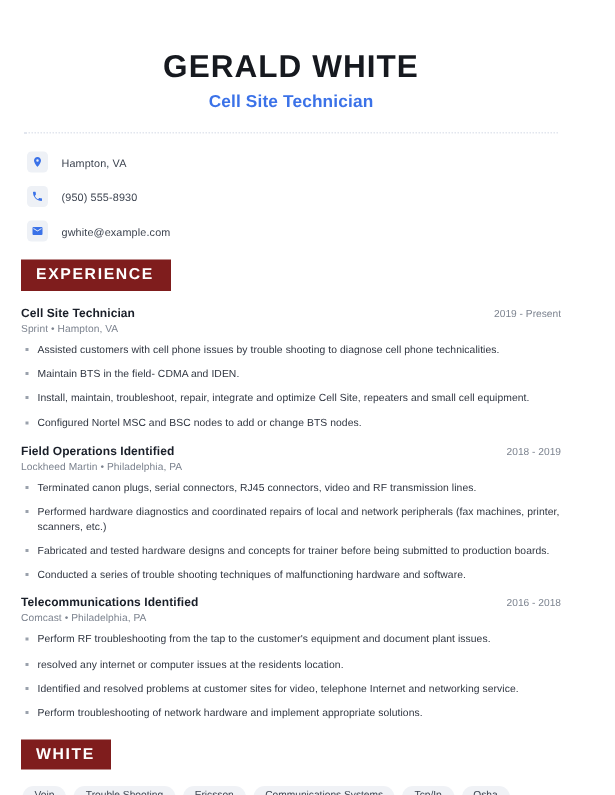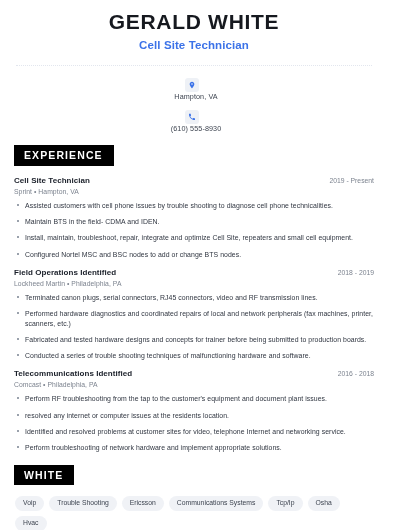--- a/index.html
+++ b/index.html
@@ -13,21 +13,21 @@
     overflow: hidden;
     font-family: "Liberation Sans", sans-serif;
     color: #1e2430;
     -webkit-font-smoothing: antialiased;
   }
 
   .page {
     width: 388px;
     height: 530px;
     box-sizing: border-box;
-    padding: 4px 14px 0 14px;
+    padding: 27px 14px 0 14px;
     background: #ffffff;
   }
 
   
   .header {
     text-align: center;
     padding-top: 6px;
   }
   .full-name {
     font-size: 21px;
@@ -52,21 +52,20 @@
   }
 
   
   .contact-list {
     padding: 2px 0 0 4px;
   }
   .contact-row {
     display: flex;
     align-items: center;
     margin-bottom: 9px;
-    flex-direction: column;
   }
   .contact-icon {
     width: 14px;
     height: 14px;
     border-radius: 3px;
     background: #eef1f6;
     display: flex;
     align-items: center;
     justify-content: center;
     flex: 0 0 auto;
@@ -76,21 +75,21 @@
   .contact-text {
     font-size: 7.2px;
     color: #3d4450;
     letter-spacing: 0.1px;
   }
 
   
   .section { margin-top: 12px; }
   .section-badge {
     display: inline-block;
-    background: #000000;
+    background: #7f1d1d;
     color: #ffffff;
     font-size: 10.5px;
     font-weight: bold;
     letter-spacing: 1.1px;
     padding: 5px 11px 5px 10px;
     line-height: 1;
   }
 
   
   .jobs { margin-top: 10px; }
@@ -182,23 +181,31 @@
       </span>
       <span class="contact-text">Hampton, VA</span>
     </div>
 
     <div class="contact-row">
       <span class="contact-icon">
         <svg width="8" height="8" viewBox="0 0 24 24" fill="#3b72e8">
           <path d="M6.6 10.8c1.4 2.8 3.8 5.1 6.6 6.6l2.2-2.2c.3-.3.7-.4 1-.2 1.1.4 2.3.6 3.6.6.6 0 1 .4 1 1V20c0 .6-.4 1-1 1C10.8 21 3 13.2 3 3.6c0-.6.4-1 1-1h3.4c.6 0 1 .4 1 1 0 1.2.2 2.4.6 3.6.1.4 0 .7-.2 1l-2.2 2.6z"></path>
         </svg>
       </span>
-      <span class="contact-text">(610) 555-8930</span>
-    </div>
-
+      <span class="contact-text">(950) 555-8930</span>
+    </div>
+
+    <div class="contact-row">
+      <span class="contact-icon">
+        <svg width="8" height="8" viewBox="0 0 24 24" fill="#3b72e8">
+          <path d="M20 4H4a2 2 0 0 0-2 2v12a2 2 0 0 0 2 2h16a2 2 0 0 0 2-2V6a2 2 0 0 0-2-2zm0 4.2-8 4.8-8-4.8V6l8 4.8L20 6v2.2z"></path>
+        </svg>
+      </span>
+      <span class="contact-text">gwhite@example.com</span>
+    </div>
 
   </div>
 
   <div class="section">
     <div class="section-badge">EXPERIENCE</div>
 
     <div class="jobs">
 
       <div class="job">
         <div class="job-head">

